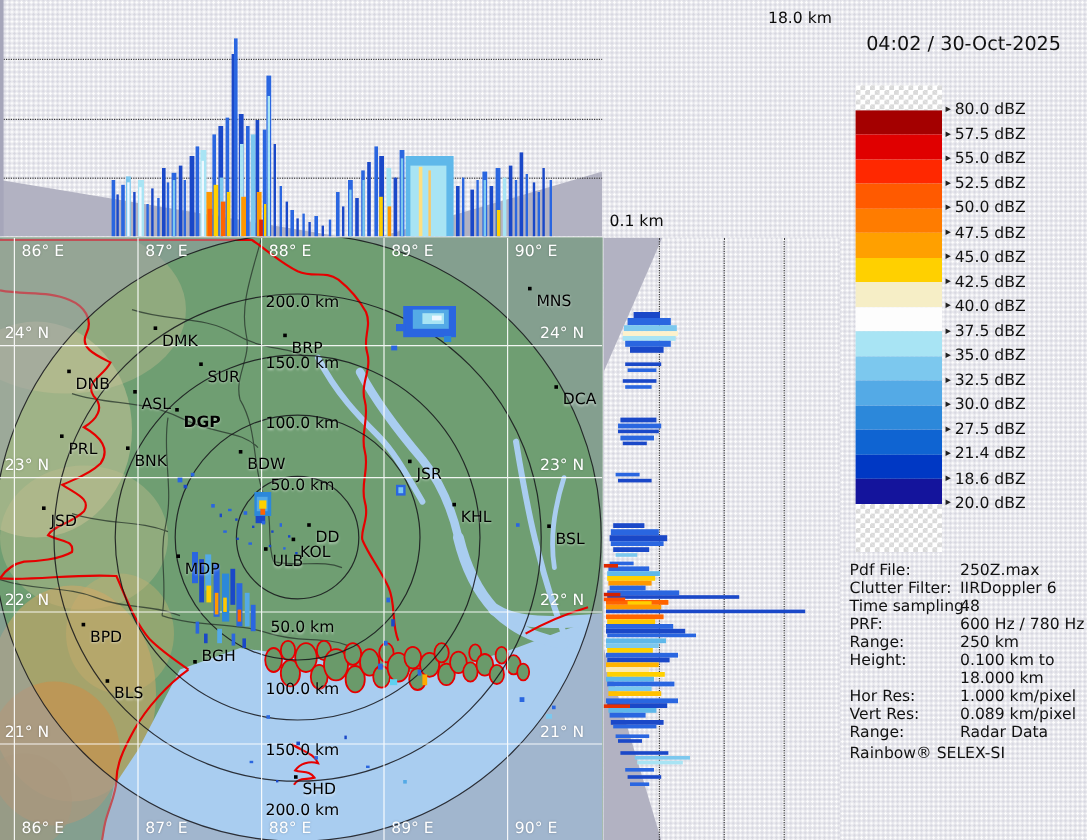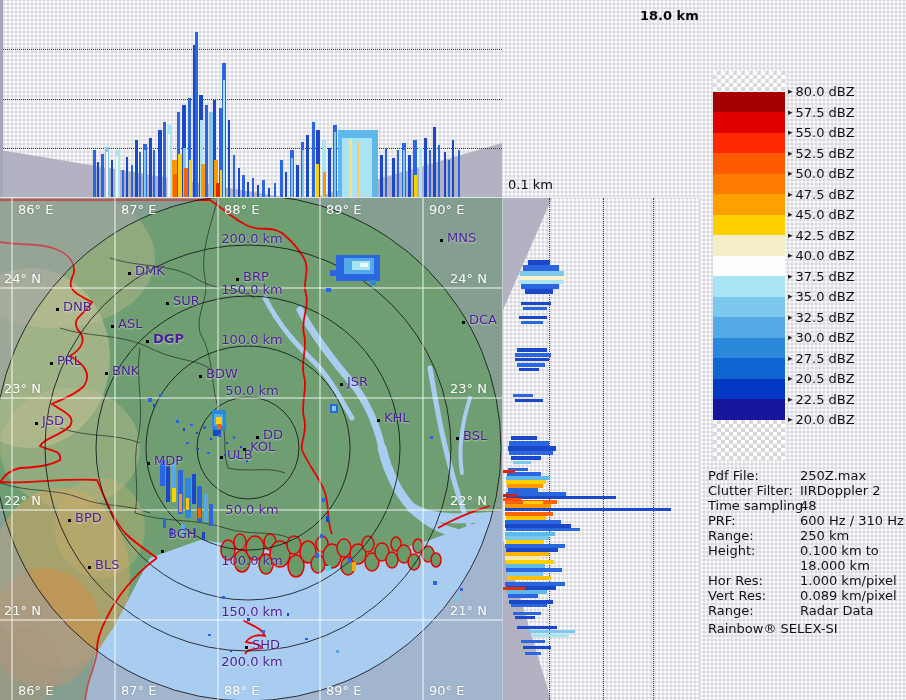--- a/index.html
+++ b/index.html
@@ -17,22 +17,22 @@
   #map-panel{left:0;top:198px;width:502px;height:502px;background:#6f9e72;}
   #legend-panel{left:700px;top:0;width:206px;height:700px;}
   .hgrid{position:absolute;left:0;width:502px;height:0;border-top:1px dotted #3a3a3a;}
   .vgrid{position:absolute;top:0;height:502px;width:0;border-left:1px dotted #3a3a3a;}
   .wedge{position:absolute;left:0;top:0;width:100%;height:100%;background:#b2b2c2;}
   .edge-strip{position:absolute;left:0;top:0;width:3px;height:197px;background:#a6a6ba;}
   .axis-label{position:absolute;font-size:13px;color:#0a0a0a;white-space:nowrap;}
   .tbar,.rbar,.echo{position:absolute;}
   .maplabel-w{position:absolute;color:#fff;font-size:13px;white-space:nowrap;
               text-shadow:0 0 2px rgba(0,0,0,.25);}
-  .maplabel-b{position:absolute;color:#4c1d95;font-size:13px;white-space:nowrap;
-              text-shadow:0 1px 2px rgba(255,255,255,.55);}
+  .maplabel-b{position:absolute;color:#000000;font-size:13px;white-space:nowrap;
+              text-shadow:0 1px 2px rgba(255,255,255,.55);margin-top:14px;}
   .ring-label{transform:translateX(-50%);}
   .city-dot{position:absolute;width:3px;height:3px;background:#000;}
   #legend-title{position:absolute;left:0;top:8px;width:100%;text-align:center;font-size:16px;}
   #legend-datetime{position:absolute;left:0;top:27px;width:100%;text-align:center;font-size:16px;}
   #legend-site{position:absolute;left:0;top:46px;width:100%;text-align:center;font-size:16px;}
   .sbox{position:absolute;left:13px;width:72px;}
   .checker{background-color:#fff;background-image:
      linear-gradient(45deg,#d9d9d9 25%,transparent 25%,transparent 75%,#d9d9d9 75%),
      linear-gradient(45deg,#d9d9d9 25%,transparent 25%,transparent 75%,#d9d9d9 75%);
      background-position:0 0,4px 4px;background-size:8px 8px;}
@@ -42,21 +42,21 @@
   .meta-label,.meta-value{position:absolute;font-size:13px;white-space:nowrap;text-align:center;}
   .meta-label{left:8px;}
   .meta-value{left:100px;}
   #brand{position:absolute;left:8px;font-size:13px;white-space:nowrap;}
   svg{display:block;}
 </style>
 </head>
 <body>
 
 <div id="gap-panel" class="panel stipple">
-  <div class="axis-label" style="left:138px;top:8px;font-weight:bold;">18.0 km</div>
+  <div class="axis-label" style="left:138px;top:8px;">18.0 km</div>
   <div class="axis-label" style="left:6px;top:177px;">0.1 km</div>
 </div>
 
 <div id="top-panel" class="panel stipple">
   <div class="wedge" style="clip-path:polygon(0px 150px,283px 197px,0px 197px);"></div>
   <div class="wedge" style="clip-path:polygon(502px 143px,317px 197px,502px 197px);"></div>
   <div class="hgrid" style="top:49px;"></div>
   <div class="hgrid" style="top:99px;"></div>
   <div class="hgrid" style="top:148px;"></div>
   <div id="top-bars">
@@ -477,20 +477,21 @@
       <div class="city-dot" style="left: 161px; top: 352px;"></div>
       <div class="maplabel-b" style="left: 168px; top: 328px;">BGH</div>
       <div class="city-dot" style="left: 88px; top: 368px;"></div>
       <div class="maplabel-b" style="left: 95px; top: 359px;">BLS</div>
       <div class="city-dot" style="left: 245px; top: 448px;"></div>
       <div class="maplabel-b" style="left: 252px; top: 439px;">SHD</div>
     </div>
 </div>
 
 <div id="legend-panel" class="panel stipple">
+  <div id="legend-datetime">04:02 / 30-Oct-2025</div>
   <div id="color-scale">
       <div class="sbox checker" style="top: 71px; height: 20.5px;"></div>
       <div class="sbox" style="top: 91.5px; height: 20.5px; background: rgb(164, 0, 0);"></div>
       <div class="sbox" style="top: 112px; height: 20.5px; background: rgb(224, 0, 0);"></div>
       <div class="sbox" style="top: 132.5px; height: 20.5px; background: rgb(255, 40, 0);"></div>
       <div class="sbox" style="top: 153px; height: 20.5px; background: rgb(255, 90, 0);"></div>
       <div class="sbox" style="top: 173.5px; height: 20.5px; background: rgb(255, 124, 0);"></div>
       <div class="sbox" style="top: 194px; height: 20.5px; background: rgb(255, 160, 0);"></div>
       <div class="sbox" style="top: 214.5px; height: 20.5px; background: rgb(255, 208, 0);"></div>
       <div class="sbox" style="top: 235px; height: 20.5px; background: rgb(246, 238, 198);"></div>
@@ -554,40 +555,40 @@
       <div class="slabel" style="top: 329.5px;">
         <span class="arr">▸</span>
         <span>30.0 dBZ</span>
       </div>
       <div class="slabel" style="top: 350px;">
         <span class="arr">▸</span>
         <span>27.5 dBZ</span>
       </div>
       <div class="slabel" style="top: 370.5px;">
         <span class="arr">▸</span>
-        <span>20.5 dBZ</span>
+        <span>21.4 dBZ</span>
       </div>
       <div class="slabel" style="top: 391px;">
         <span class="arr">▸</span>
-        <span>22.5 dBZ</span>
+        <span>18.6 dBZ</span>
       </div>
       <div class="slabel" style="top: 411.5px;">
         <span class="arr">▸</span>
         <span>20.0 dBZ</span>
       </div>
     </div>
   <div id="meta-table">
       <div class="meta-label" style="top: 468px;">Pdf File:</div>
       <div class="meta-value" style="top: 468px;">250Z.max</div>
       <div class="meta-label" style="top: 483px;">Clutter Filter:</div>
-      <div class="meta-value" style="top: 483px;">IIRDoppler 2</div>
+      <div class="meta-value" style="top: 483px;">IIRDoppler 6</div>
       <div class="meta-label" style="top: 498px;">Time sampling:</div>
       <div class="meta-value" style="top: 498px;">48</div>
       <div class="meta-label" style="top: 513px;">PRF:</div>
-      <div class="meta-value" style="top: 513px;">600 Hz / 310 Hz</div>
+      <div class="meta-value" style="top: 513px;">600 Hz / 780 Hz</div>
       <div class="meta-label" style="top: 528px;">Range:</div>
       <div class="meta-value" style="top: 528px;">250 km</div>
       <div class="meta-label" style="top: 543px;">Height:</div>
       <div class="meta-value" style="top: 543px;">0.100 km to</div>
       <div class="meta-label" style="top: 558px;"></div>
       <div class="meta-value" style="top: 558px;">18.000 km</div>
       <div class="meta-label" style="top: 573px;">Hor Res:</div>
       <div class="meta-value" style="top: 573px;">1.000 km/pixel</div>
       <div class="meta-label" style="top: 588px;">Vert Res:</div>
       <div class="meta-value" style="top: 588px;">0.089 km/pixel</div>

